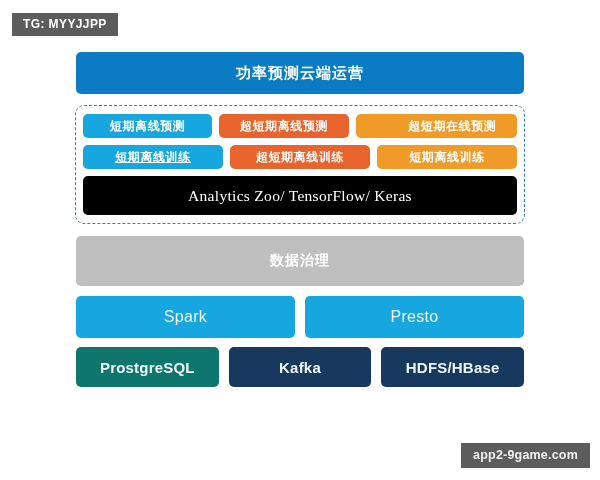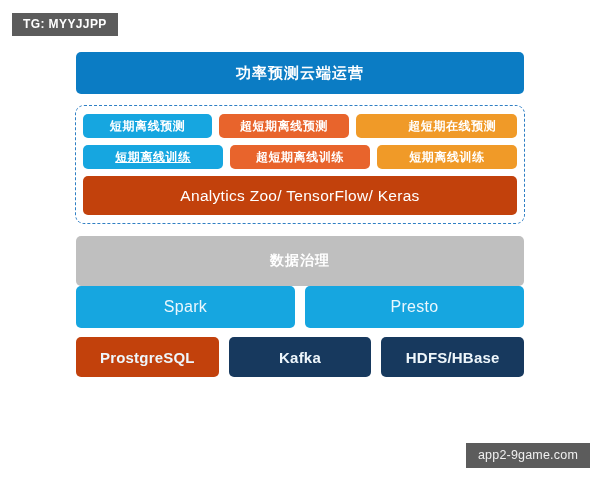--- a/index.html
+++ b/index.html
@@ -32,21 +32,21 @@
   }
 
   
   .site-watermark {
     position: absolute;
     right: 10px;
     bottom: 12px;
     background: #5c5c5c;
     color: #f0f0f0;
     font-size: 12.5px;
-    font-weight: normal;
+    font-weight: bold;
     letter-spacing: 0.2px;
     padding: 6px 12px 7px 12px;
     line-height: 1;
     white-space: nowrap;
   }
 
   
   .diagram {
     position: absolute;
     left: 76px;
@@ -125,21 +125,21 @@
     margin-top: 12px;
     height: 50px;
     font-size: 14px;
     font-weight: bold;
     letter-spacing: 1px;
     color: #ffffff;
   }
 
   
   .engine-row {
-    margin-top: 0;
+    margin-top: 10px;
     display: flex;
     gap: 10px;
   }
   .engine-cell {
     flex: 1 1 0;
     height: 42px;
     border-radius: 5px;
     display: flex;
     align-items: center;
     justify-content: center;
@@ -184,31 +184,31 @@
       <div class="cell col-b" style="background:#e8642c;">超短期离线预测</div>
       <div class="cell col-c" style="background:#f09a28;padding-left:32px;">超短期在线预测</div>
     </div>
 
     <div class="grid-row">
       <div class="cell col-a" style="background:#16a6e0;text-decoration:underline;">短期离线训练</div>
       <div class="cell col-b" style="background:#e8642c;">超短期离线训练</div>
       <div class="cell col-c" style="background:#f09a28;">短期离线训练</div>
     </div>
 
-    <div class="green-bar" style="background:#c2410c;">Analytics Zoo/ TensorFlow/ Keras</div>
+    <div class="green-bar" style="background:#000000;font-family:Liberation Serif, serif;">Analytics Zoo/ TensorFlow/ Keras</div>
   </div>
 
   <div class="band gov-band" style="background:#bfbfbf;">数据治理</div>
 
   <div class="engine-row">
     <div class="engine-cell" style="background:#16a6e0;">Spark</div>
     <div class="engine-cell" style="background:#16a6e0;">Presto</div>
   </div>
 
   <div class="storage-row">
-    <div class="storage-cell" style="background:#c2410c;">ProstgreSQL</div>
+    <div class="storage-cell" style="background:#0f766e;">ProstgreSQL</div>
     <div class="storage-cell" style="background:#17395e;">Kafka</div>
     <div class="storage-cell" style="background:#17395e;">HDFS/HBase</div>
   </div>
 
 </div>
 
 <div class="site-watermark">app2-9game.com</div>
 
 </body></html>

